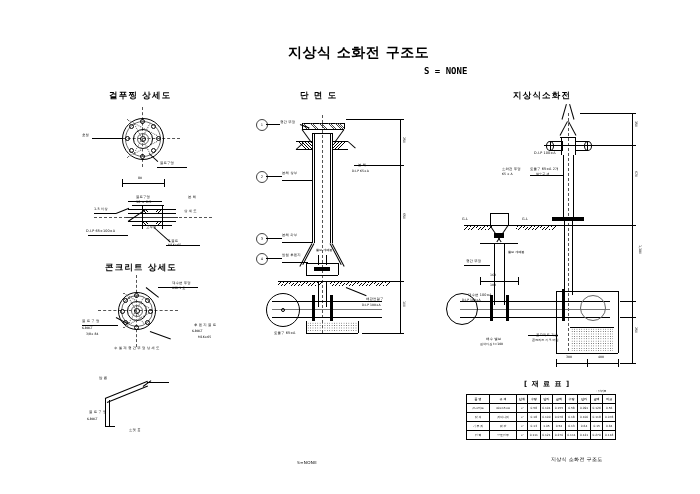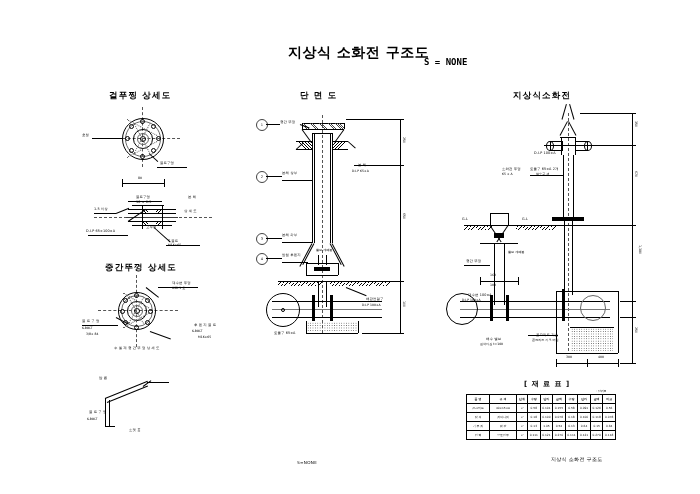--- a/index.html
+++ b/index.html
@@ -53,26 +53,26 @@
   table.mat td,table.mat th{border:1px solid #000;font-size:2.9px;text-align:center;
       padding:0;height:8px;font-weight:normal;line-height:1;color:#111;}
   table.mat th{font-weight:bold;}
 </style>
 </head>
 <body>
 
 <div class="page">
 
   <div class="abs title" style="left:288px;top:44px;">지상식 소화전 구조도</div>
-  <div class="abs scale" style="left:424px;top:57px;">S = NONE</div>
+  <div class="abs scale" style="left:424px;top:66px;">S = NONE</div>
 
   <div class="abs sect-h" style="left:109px;top:90px;">걸푸찡 상세도</div>
   <div class="abs sect-h" style="left:300px;top:90px;">단 면 도</div>
   <div class="abs sect-h" style="left:513px;top:90px;">지상식소화전</div>
-  <div class="abs sect-h" style="left:105px;top:262px;">중간뚜껑 상세도</div>
+  <div class="abs sect-h" style="left:105px;top:262px;">콘크리트 상세도</div>
 
   <div class="abs" style="left:80px;top:105px;width:150px;height:145px;">
 
     <div class="cdash-v" style="left:62px;top:2px;height:60px;"></div>
     <div class="cdash-h" style="left:28px;top:33px;width:72px;"></div>
 
     <div class="circ" style="left:42px;top:13px;width:40px;height:40px;"></div>
     <div class="circg" style="left:45px;top:16px;width:34px;height:34px;"></div>
     <div class="circ" style="left:53px;top:24px;width:18px;height:18px;"></div>
     <div class="circg" style="left:57px;top:28px;width:10px;height:10px;"></div>

